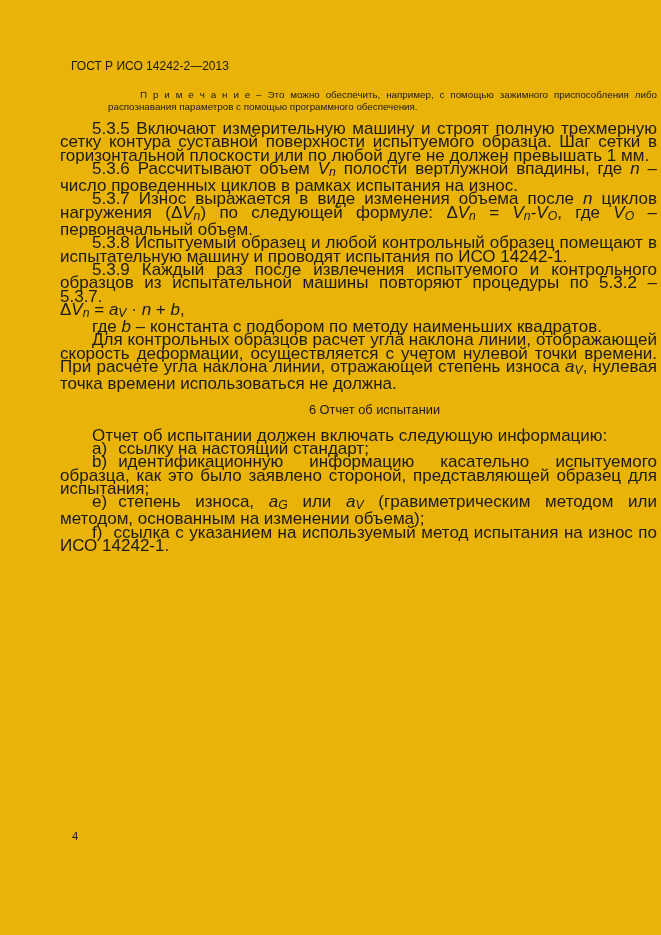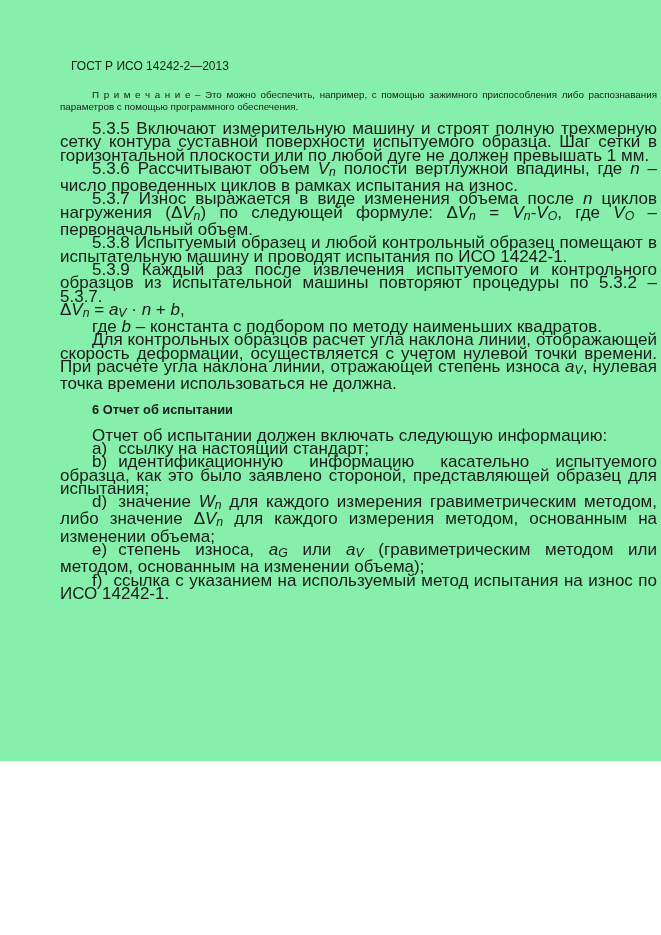--- a/index.html
+++ b/index.html
@@ -1,45 +1,46 @@
 <!DOCTYPE html>
 <html><head>
 <meta charset="utf-8">
 <style>
   html,body{margin:0;padding:0;background:#ffffff;}
   .page{
     position:relative;
-    width:661px;height:761px;
-    background:#86efac;
+    width:661px;height:935px;
+    background:#eab308;
     color:#1b1b1b;
     font-family:"Liberation Sans", sans-serif;
     overflow:hidden;
   }
   .running-header{
     position:absolute;left:71px;top:59px;
     font-size:12px;line-height:14px;
   }
   .content{
     position:absolute;left:60px;top:89px;width:597px;
   }
   .blk{
     font-size:17px;line-height:13.3px;
     text-align:justify;text-indent:32px;
     margin:0;
   }
   .note{
     font-size:9.8px;line-height:12px;
     margin-bottom:9px;
+    margin-left:48px;
   }
   .formula{
     text-align:left;text-indent:0;
   }
   .h2{
-    font-weight:bold;font-size:12.8px;line-height:15px;
-    text-align:left;
+    font-weight:normal;font-size:12.8px;line-height:15px;
+    text-align:center;
     margin:11px 0 12px 0;
   }
   .i{font-style:italic;}
   .isub{font-style:italic;font-size:72%;vertical-align:-2px;}
   .lbl{padding-right:11px;}
   .page-number{
     position:absolute;left:72px;top:830px;
     font-size:11.3px;line-height:13px;
   }
 </style>
@@ -56,19 +57,18 @@
       <div class="blk p"><span>5.3.7 Износ выражается в виде изменения объема после </span><span class="i">n</span><span> циклов нагружения (Δ</span><span class="i">V</span><span class="isub">n</span><span>) по следующей формуле: Δ</span><span class="i">V</span><span class="isub">n</span><span> = </span><span class="i">V</span><span class="isub">n</span><span>-</span><span class="i">V</span><span class="isub">O</span><span>, где </span><span class="i">V</span><span class="isub">O</span><span> – первоначальный объем.</span></div>
       <div class="blk p"><span>5.3.8 Испытуемый образец и любой контрольный образец помещают в испытательную машину и проводят испытания по ИСО 14242-1.</span></div>
       <div class="blk p"><span>5.3.9 Каждый раз после извлечения испытуемого и контрольного образцов из испытательной машины повторяют процедуры по 5.3.2 – 5.3.7.</span></div>
       <div class="blk formula"><span>Δ</span><span class="i">V</span><span class="isub">n</span><span> = </span><span class="i">a</span><span class="isub">V</span><span> · </span><span class="i">n</span><span> + </span><span class="i">b</span><span>,</span></div>
       <div class="blk p"><span>где </span><span class="i">b</span><span> – константа с подбором по методу наименьших квадратов.</span></div>
       <div class="blk p"><span>Для контрольных образцов расчет угла наклона линии, отображающей скорость деформации, осуществляется с учетом нулевой точки времени. При расчете угла наклона линии, отражающей степень износа </span><span class="i">a</span><span class="isub">V</span><span>, нулевая точка времени использоваться не должна.</span></div>
       <div class="blk h2"><span>6 Отчет об испытании</span></div>
       <div class="blk p"><span>Отчет об испытании должен включать следующую информацию:</span></div>
       <div class="blk li"><span class="lbl">a)</span><span>ссылку на настоящий стандарт;</span></div>
       <div class="blk li"><span class="lbl">b)</span><span>идентификационную информацию касательно испытуемого образца, как это было заявлено стороной, представляющей образец для испытания;</span></div>
-      <div class="blk li"><span class="lbl">d)</span><span>значение </span><span class="i">W</span><span class="isub">n</span><span> для каждого измерения гравиметрическим методом, либо значение Δ</span><span class="i">V</span><span class="isub">n</span><span> для каждого измерения методом, основанным на изменении объема;</span></div>
       <div class="blk li"><span class="lbl">e)</span><span>степень износа, </span><span class="i">a</span><span class="isub">G</span><span> или </span><span class="i">a</span><span class="isub">V</span><span> (гравиметрическим методом или методом, основанным на изменении объема);</span></div>
       <div class="blk li"><span class="lbl">f)</span><span>ссылка с указанием на используемый метод испытания на износ по ИСО 14242-1.</span></div>
     </div>
 
   <div class="page-number">4</div>
 </div>
 
 </body></html>

